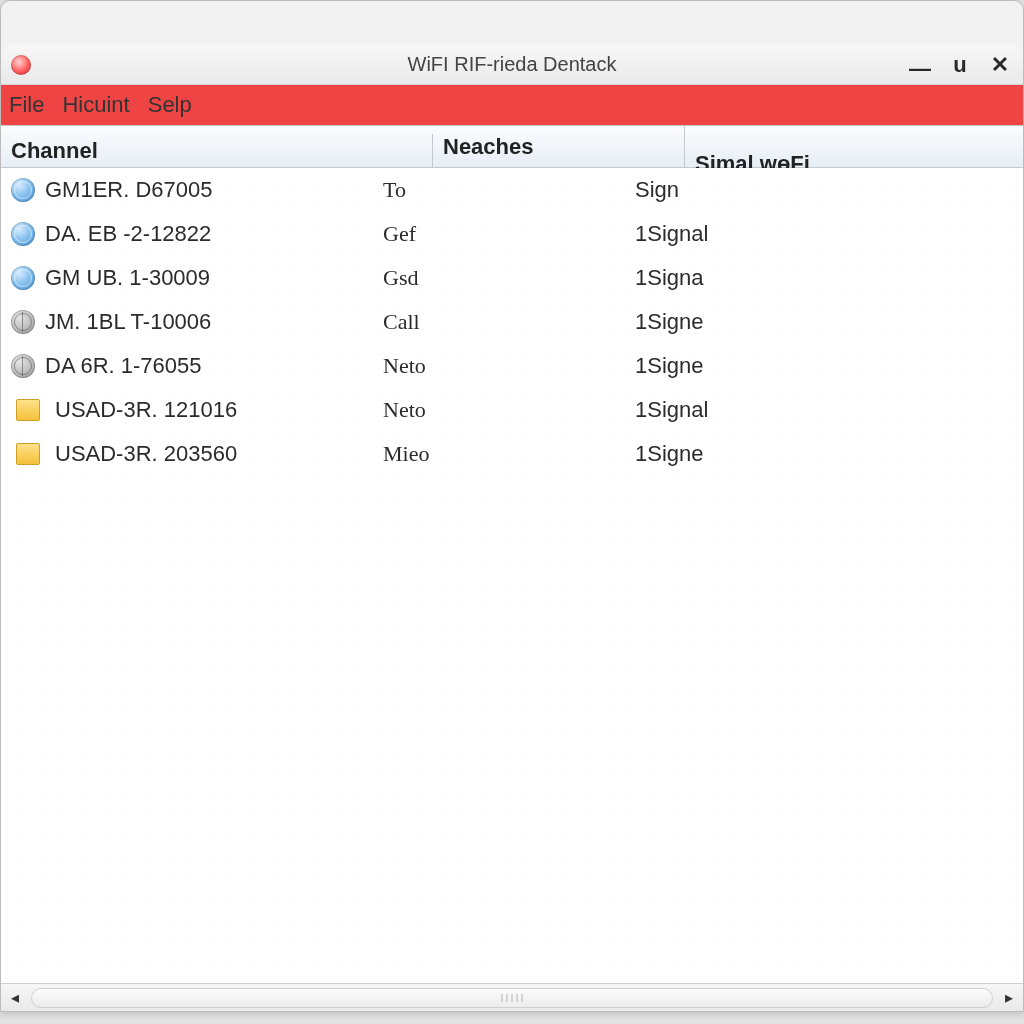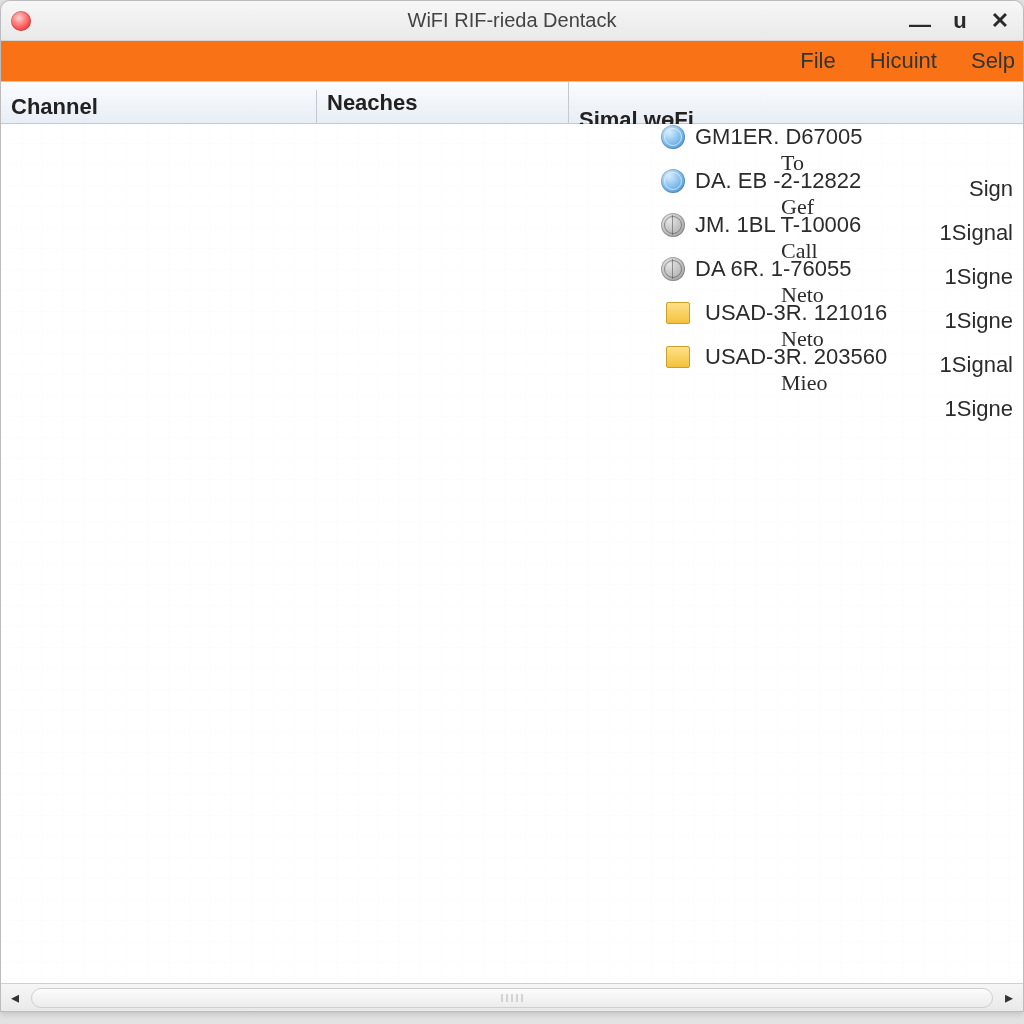--- a/index.html
+++ b/index.html
@@ -26,20 +26,21 @@
   
   .titlebar {
     height: 40px;
     background: linear-gradient(#f7f7f7,#e9e9e9);
     border-bottom: 1px solid #d4d4d4;
     display: flex;
     align-items: center;
     position: relative;
     border-top-left-radius: 10px;
     border-top-right-radius: 10px;
+    margin-top: 44px;
   }
   .app-icon {
     width: 20px; height: 20px;
     margin-left: 10px;
     border-radius: 50%;
     background: radial-gradient(circle at 40% 35%, #ffd2d2 0%, #ff5b5b 55%, #c22 100%);
     box-shadow: inset 0 0 0 1px rgba(0,0,0,0.15);
   }
   .title-text {
     position: absolute;
@@ -64,26 +65,25 @@
     user-select: none;
     width: 22px; text-align: center;
     line-height: 1;
   }
   .win-btn.min { transform: translateY(4px); }
   
   .menubar {
     height: 40px;
     display: flex;
     align-items: center;
-    gap: 34px;
+    gap: 18px;
     padding: 0 8px;
     font-size: 22px;
     color: #333;
-    background: #f97316;
-    justify-content: flex-end;
+    background: #ef4444;
   }
   .menu-item { cursor: pointer; }
   
   .table {
     flex: 1 1 auto;
     background: #ffffff;
     border-top: 1px solid #c8c8c8;
     display: flex;
     flex-direction: column;
     overflow: hidden;
@@ -97,39 +97,38 @@
     font-weight: 700;
     color: #222;
   }
   .th {
     display: flex;
     align-items: center;
     padding: 0 10px;
     border-right: 1px solid #c3c9cf;
   }
   .th:last-child { border-right: none; }
-  .col-channel { width: 316px; margin-top: 8px; }
+  .col-channel { width: 432px; margin-top: 8px; }
   .col-neaches { width: 252px; }
   .col-simal   { flex: 1; margin-top: 34px; }
   
   .tbody {
     flex: 1;
     overflow: auto;
     background:
       repeating-linear-gradient(0deg, transparent 0 20px, rgba(0,0,0,0.006) 20px 21px),
       repeating-linear-gradient(90deg, transparent 0 20px, rgba(0,0,0,0.006) 20px 21px),
       #ffffff;
   }
   .row {
     height: 44px;
     display: flex;
-    align-items: flex-end;
+    align-items: center;
     font-size: 22px;
     color: #2b2b2b;
-    flex-direction: column;
   }
   .cell { padding: 0 10px; }
   .cell.channel {
     width: 372px;
     display: flex;
     align-items: center;
     gap: 10px;
   }
   .cell.neaches { width: 252px; font-family: Liberation Serif, serif; }
   .cell.simal   { flex: 1; }
@@ -239,20 +238,28 @@
         <div class="row">
           <div class="cell channel">
             <div class="row-icon icon-globe"></div>
             <span>DA. EB -2-12822</span>
           </div>
           <div class="cell neaches">Gef</div>
           <div class="cell simal">1Signal</div>
         </div>
         <div class="row">
           <div class="cell channel">
+            <div class="row-icon icon-globe"></div>
+            <span>GM UB. 1-30009</span>
+          </div>
+          <div class="cell neaches">Gsd</div>
+          <div class="cell simal">1Signa</div>
+        </div>
+        <div class="row">
+          <div class="cell channel">
             <div class="row-icon icon-net"></div>
             <span>JM. 1BL T-10006</span>
           </div>
           <div class="cell neaches">Call</div>
           <div class="cell simal">1Signe</div>
         </div>
         <div class="row">
           <div class="cell channel">
             <div class="row-icon icon-net"></div>
             <span>DA 6R. 1-76055</span>

